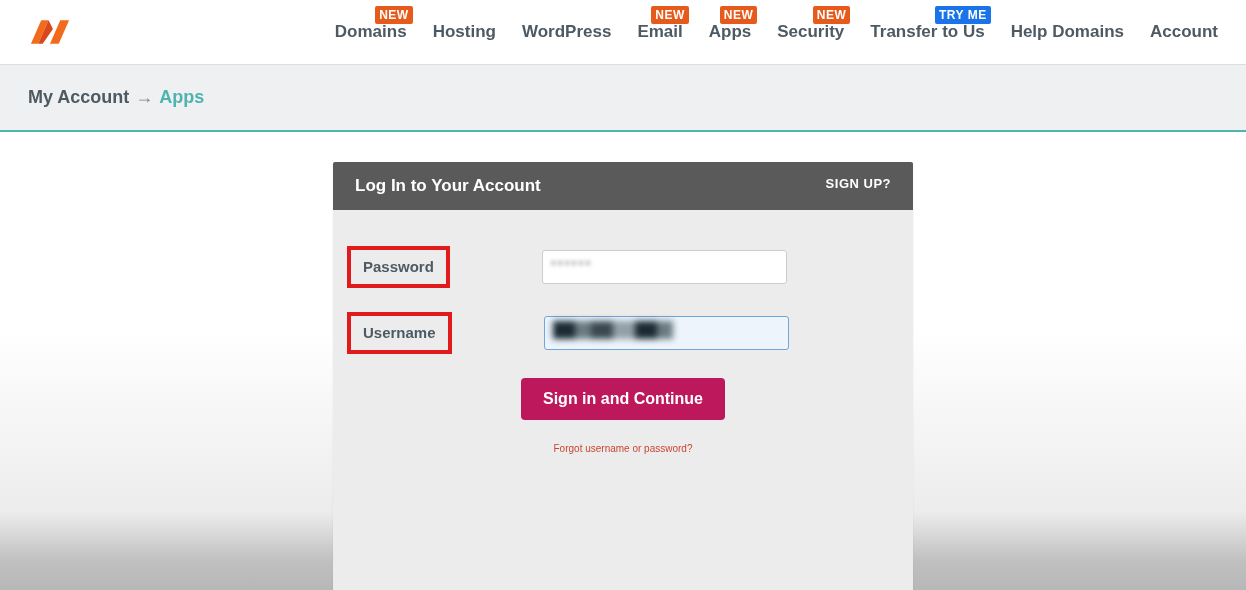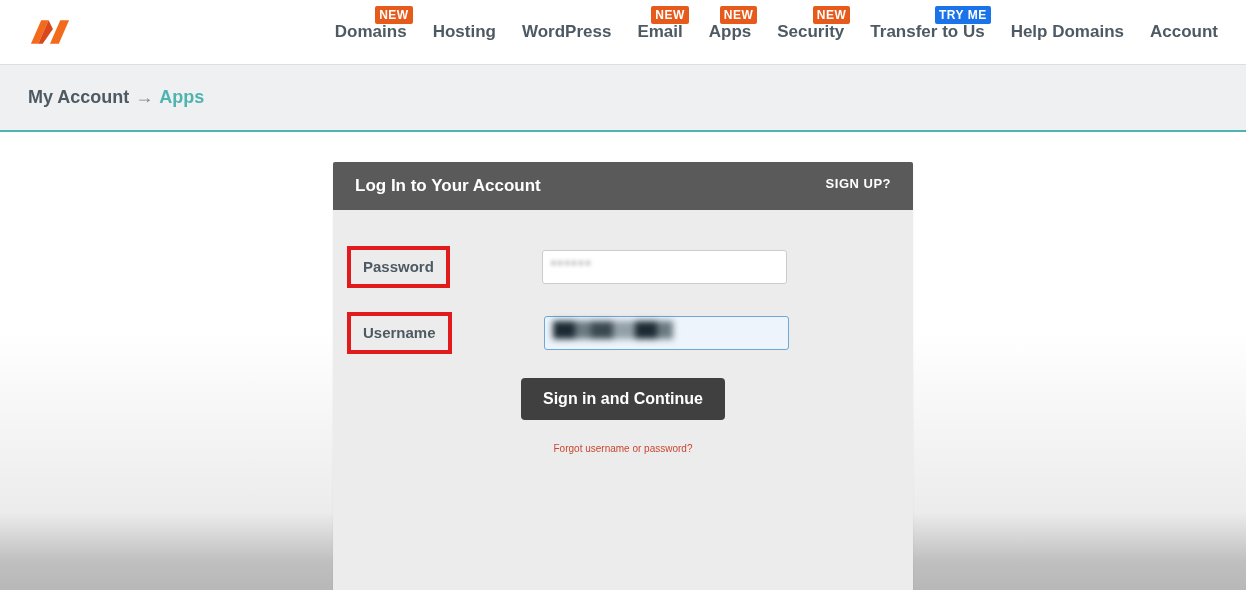--- a/index.html
+++ b/index.html
@@ -149,21 +149,21 @@
     filter: blur(2px);
     color:#999;
     letter-spacing:2px;
     font-size:14px;
   }
   .actions {
     text-align:center;
     margin-top:10px;
   }
   .signin-btn {
-    background:#404040;
+    background:#be185d;
     color:#fff;
     border:none;
     border-radius:4px;
     padding: 12px 22px;
     font-size:16px;
     font-weight:600;
     cursor:pointer;
   }
   .forgot {
     margin-top:18px;

